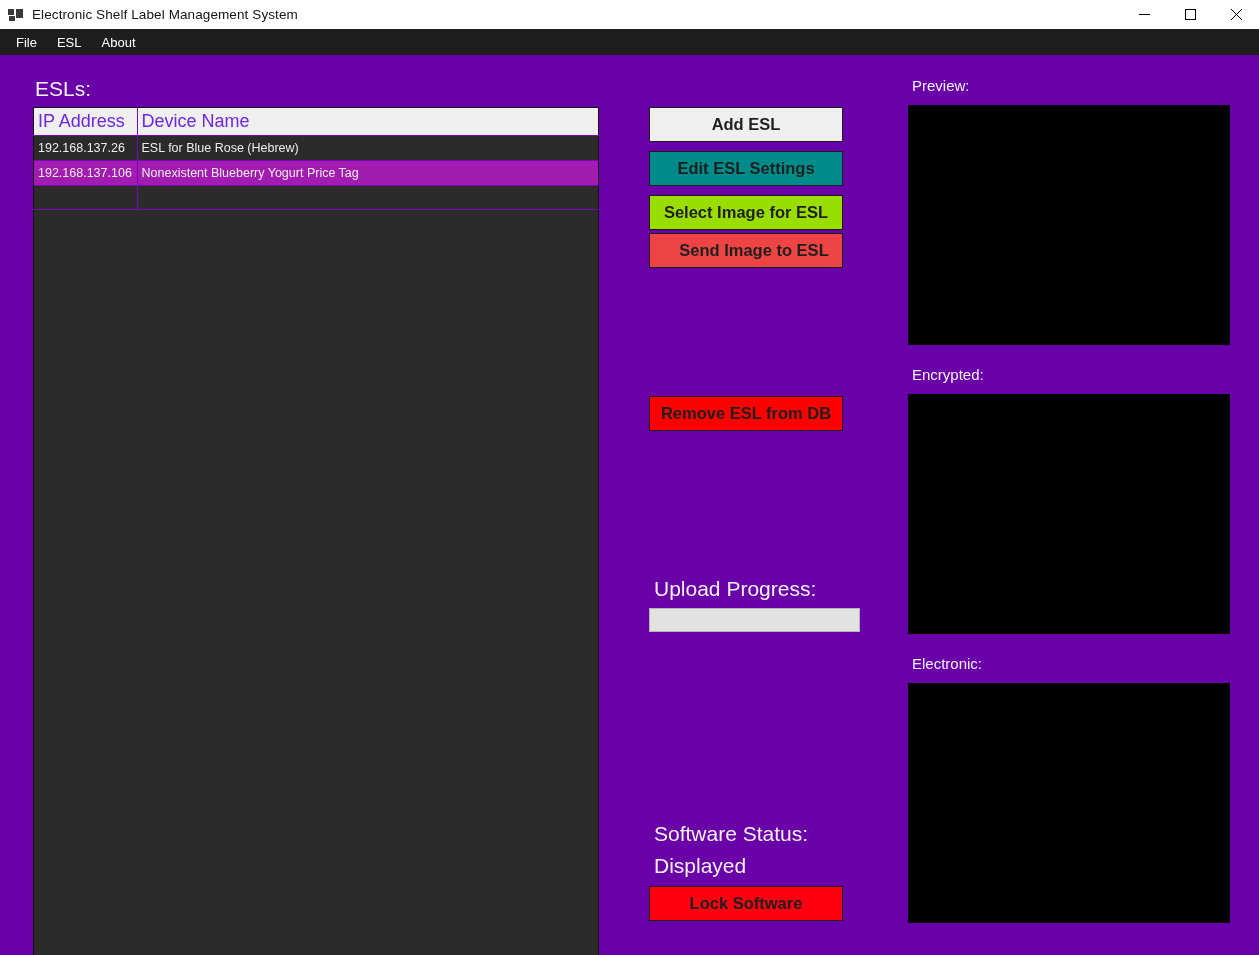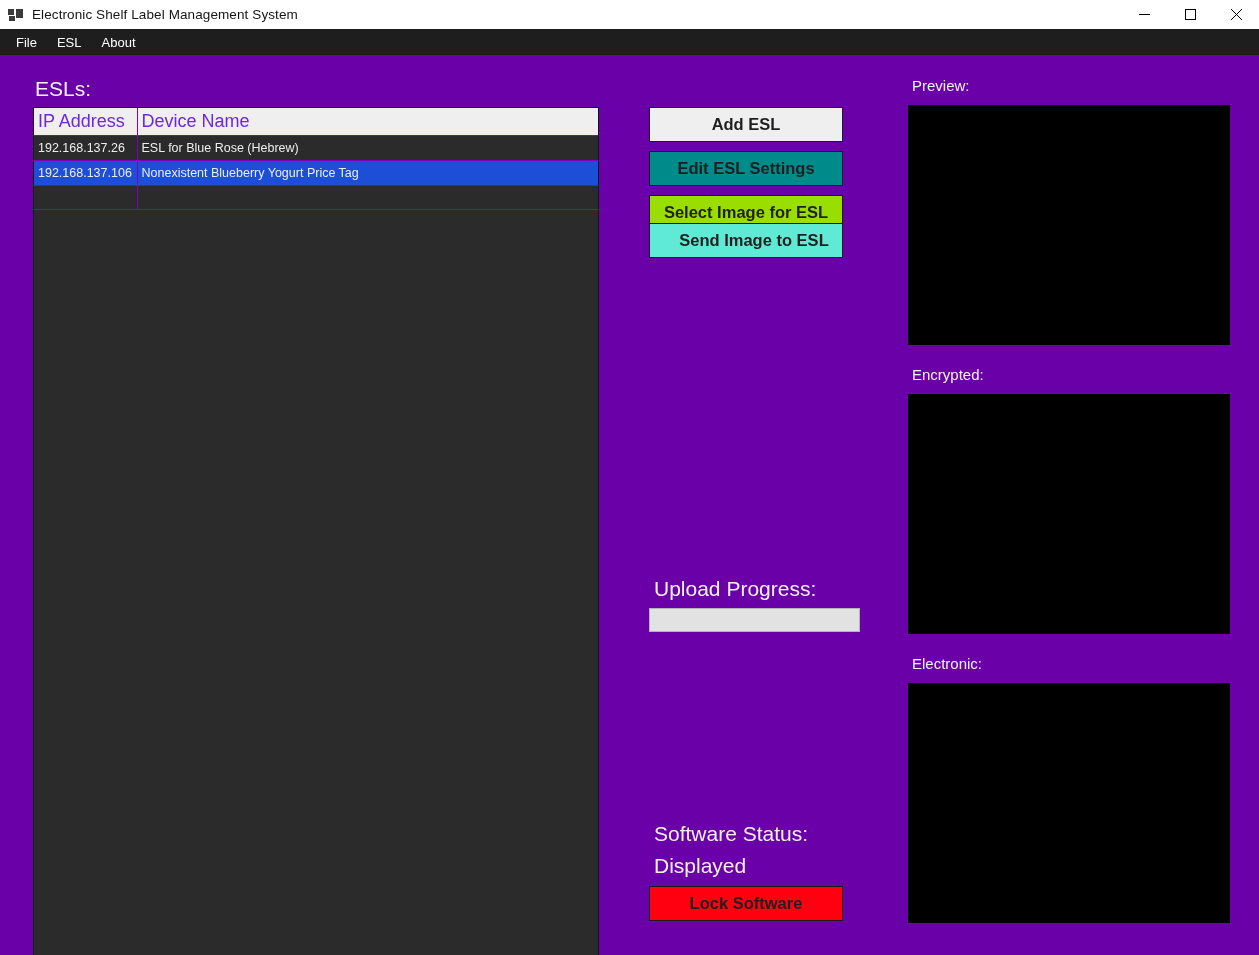--- a/index.html
+++ b/index.html
@@ -89,40 +89,40 @@
   #esl-table td {
     color: #EDEDED; font-size: 12.5px;
     padding: 4px 0 4px 4px;
     height: 25px;
     border-right: 1px solid #8000C0;
     border-bottom: 1px solid #8000C0;
     white-space: nowrap; overflow: hidden; text-overflow: ellipsis;
   }
   #esl-table td:last-child { border-right: none; }
   #esl-table tr.row { background: #2B2B2B; }
-  #esl-table tr.row.selected { background: #1d4ed8; border-radius: 10px; }
+  #esl-table tr.row.selected { background: #a21caf; border-radius: 10px; }
   #esl-table tr.row.empty td { color: transparent; height: 24px; }
   .col-ip { width: 103px; }
 
   
   .mid-btn {
     position: absolute; left: 649px;
     width: 194px; height: 35px;
     border: 1px solid #1B1B1B;
     font-size: 16.5px; font-weight: bold;
     color: #1F1F1F;
     display: flex; align-items: center; justify-content: center;
     cursor: pointer;
     font-family: "Liberation Sans", sans-serif;
     white-space: nowrap;
   }
   #btn-add-esl        { top: 52px;  background: #EFEFEF; }
   #btn-edit-settings  { top: 96px;  background: #008B8B; }
   #btn-select-image   { top: 140px; background: #9ADE00; }
-  #btn-send-image     { top: 168px; background: #5eead4; padding-left: 16px; }
+  #btn-send-image     { top: 178px; background: #ef4444; padding-left: 16px; }
   #btn-remove-esl     { top: 341px; background: #FF0000; }
   #btn-lock-software  { top: 831px; background: #FF0011; }
 
   #upload-progress-label {
     position: absolute; left: 654px; top: 522px;
     font-size: 21px; color: #F2F2F2; white-space: nowrap;
   }
   #upload-progress-bar {
     position: absolute; left: 649px; top: 553px;
     width: 211px; height: 24px;
@@ -223,20 +223,21 @@
           <td></td>
         </tr>
       </tbody>
     </table>
   </div>
 
   <div class="mid-btn" id="btn-add-esl">Add ESL</div>
   <div class="mid-btn" id="btn-edit-settings">Edit ESL Settings</div>
   <div class="mid-btn" id="btn-select-image">Select Image for ESL</div>
   <div class="mid-btn" id="btn-send-image">Send Image to ESL</div>
+  <div class="mid-btn" id="btn-remove-esl">Remove ESL from DB</div>
 
   <div id="upload-progress-label">Upload Progress:</div>
   <div id="upload-progress-bar">
     <div id="upload-progress-fill" style="width: 0%;"></div>
   </div>
 
   <div id="software-status-label">Software Status:</div>
   <div id="software-status-value">Displayed</div>
   <div class="mid-btn" id="btn-lock-software">Lock Software</div>
 

